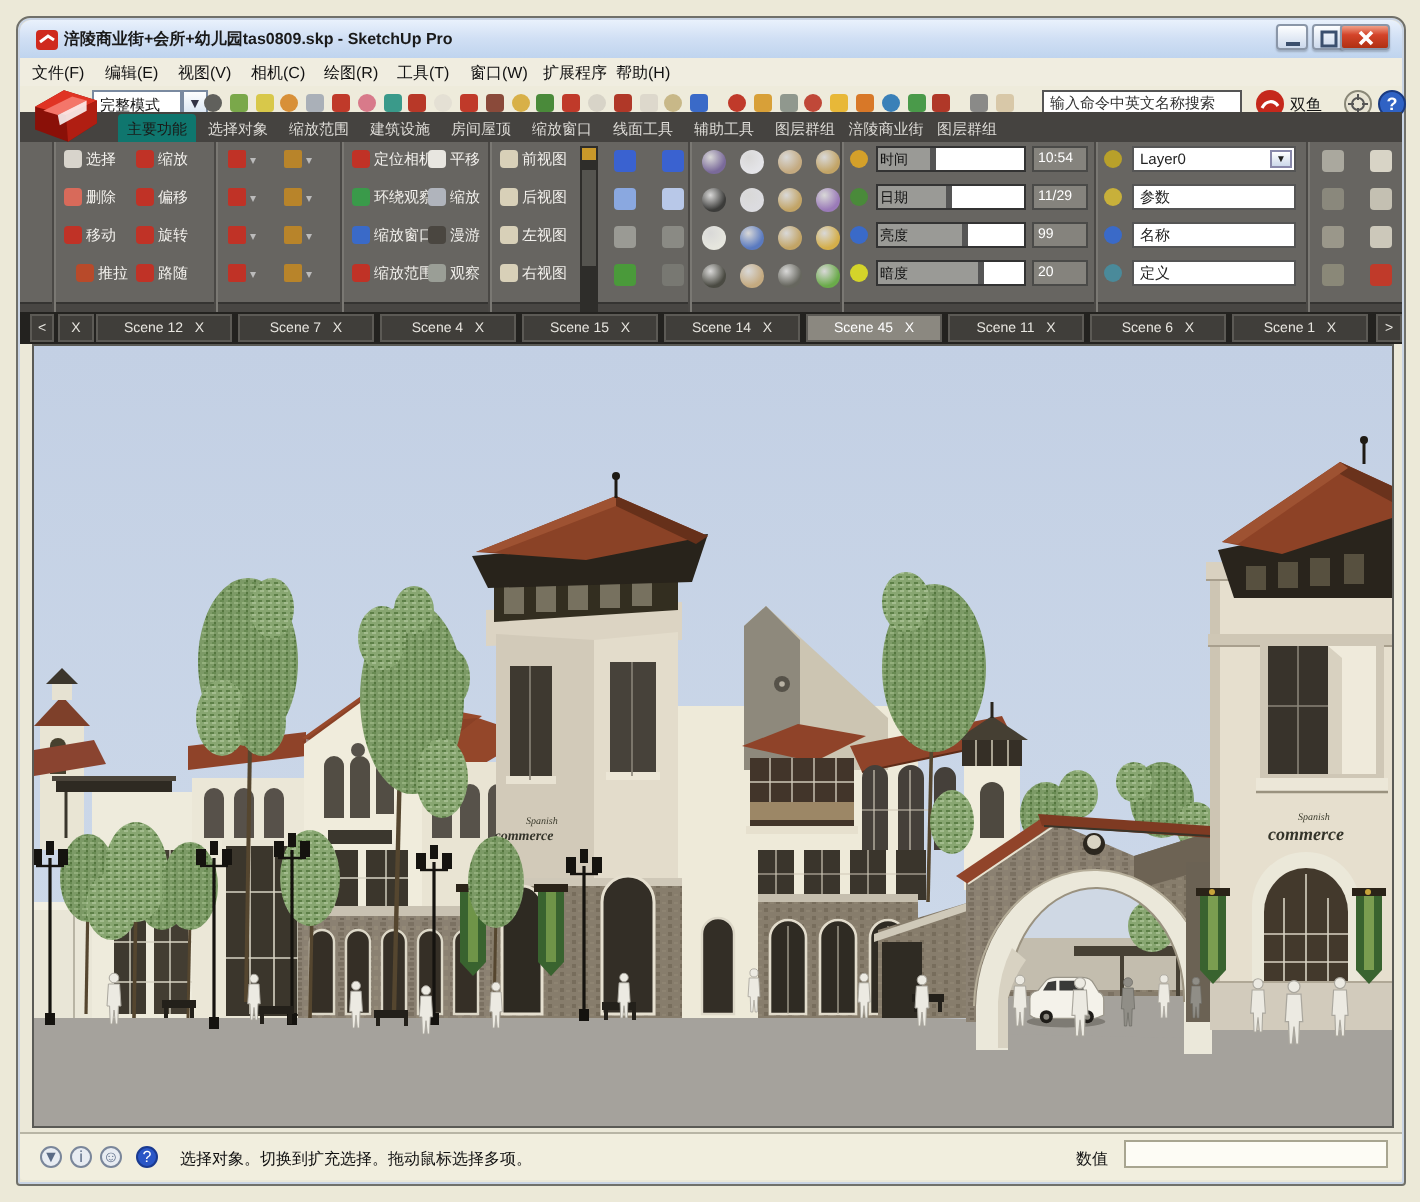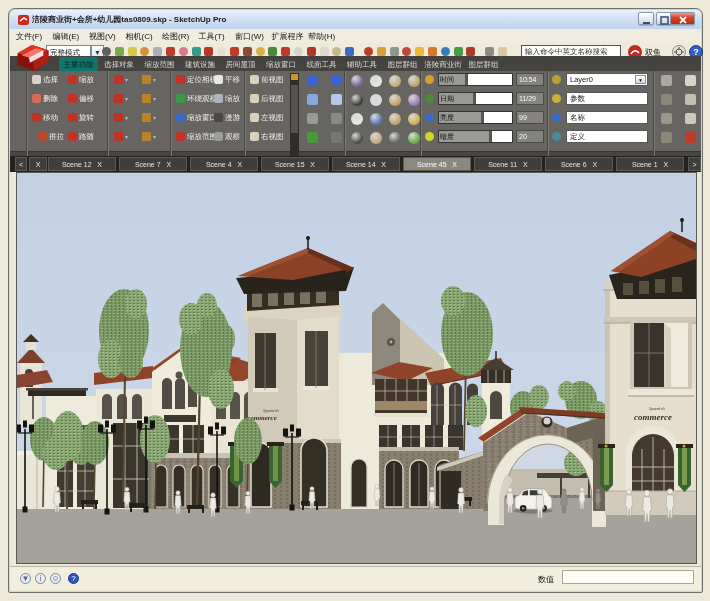--- a/index.html
+++ b/index.html
@@ -708,16 +708,17 @@
    <use href="#person" transform="translate(563,512) scale(.95)"></use>
   </g>
  </g>
  </svg>
  </div>
  <div id="statusbar">
    <div class="scirc" style="left:10px">▼</div>
    <div class="scirc" style="left:25px">ℹ</div>
    <div class="scirc" style="left:40px">☺</div>
    <div class="scirc" style="left:58px;background:#2a56c6;color:#fff;border-color:#1a3a90">?</div>
+   <div class="abs" style="left:80px;top:7px;font-size:8px;color:#111">选择对象。切换到扩充选择。拖动鼠标选择多项。</div>
    <div class="abs" style="left:528px;top:7px;font-size:8px;color:#111">数值</div>
    <div class="abs" style="left:552px;top:3px;width:132px;height:14px;background:#fdfcf5;border:1px solid #a8a590"></div>
  </div>
 </div>
 
 </body></html>

